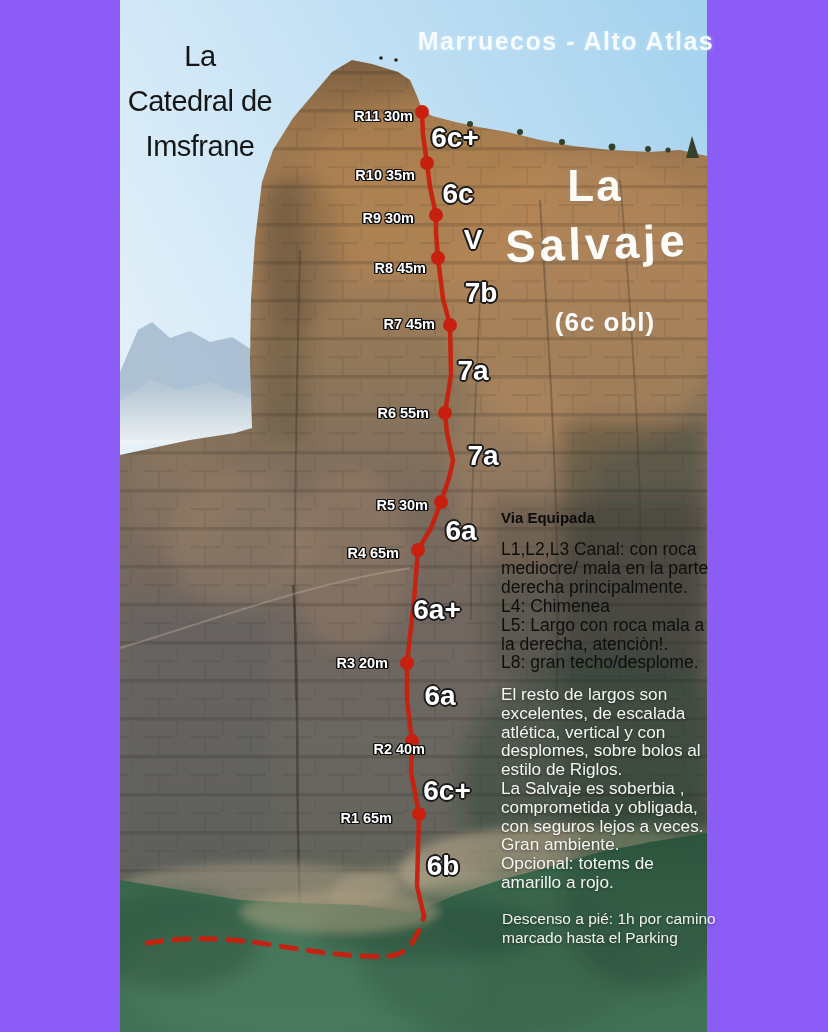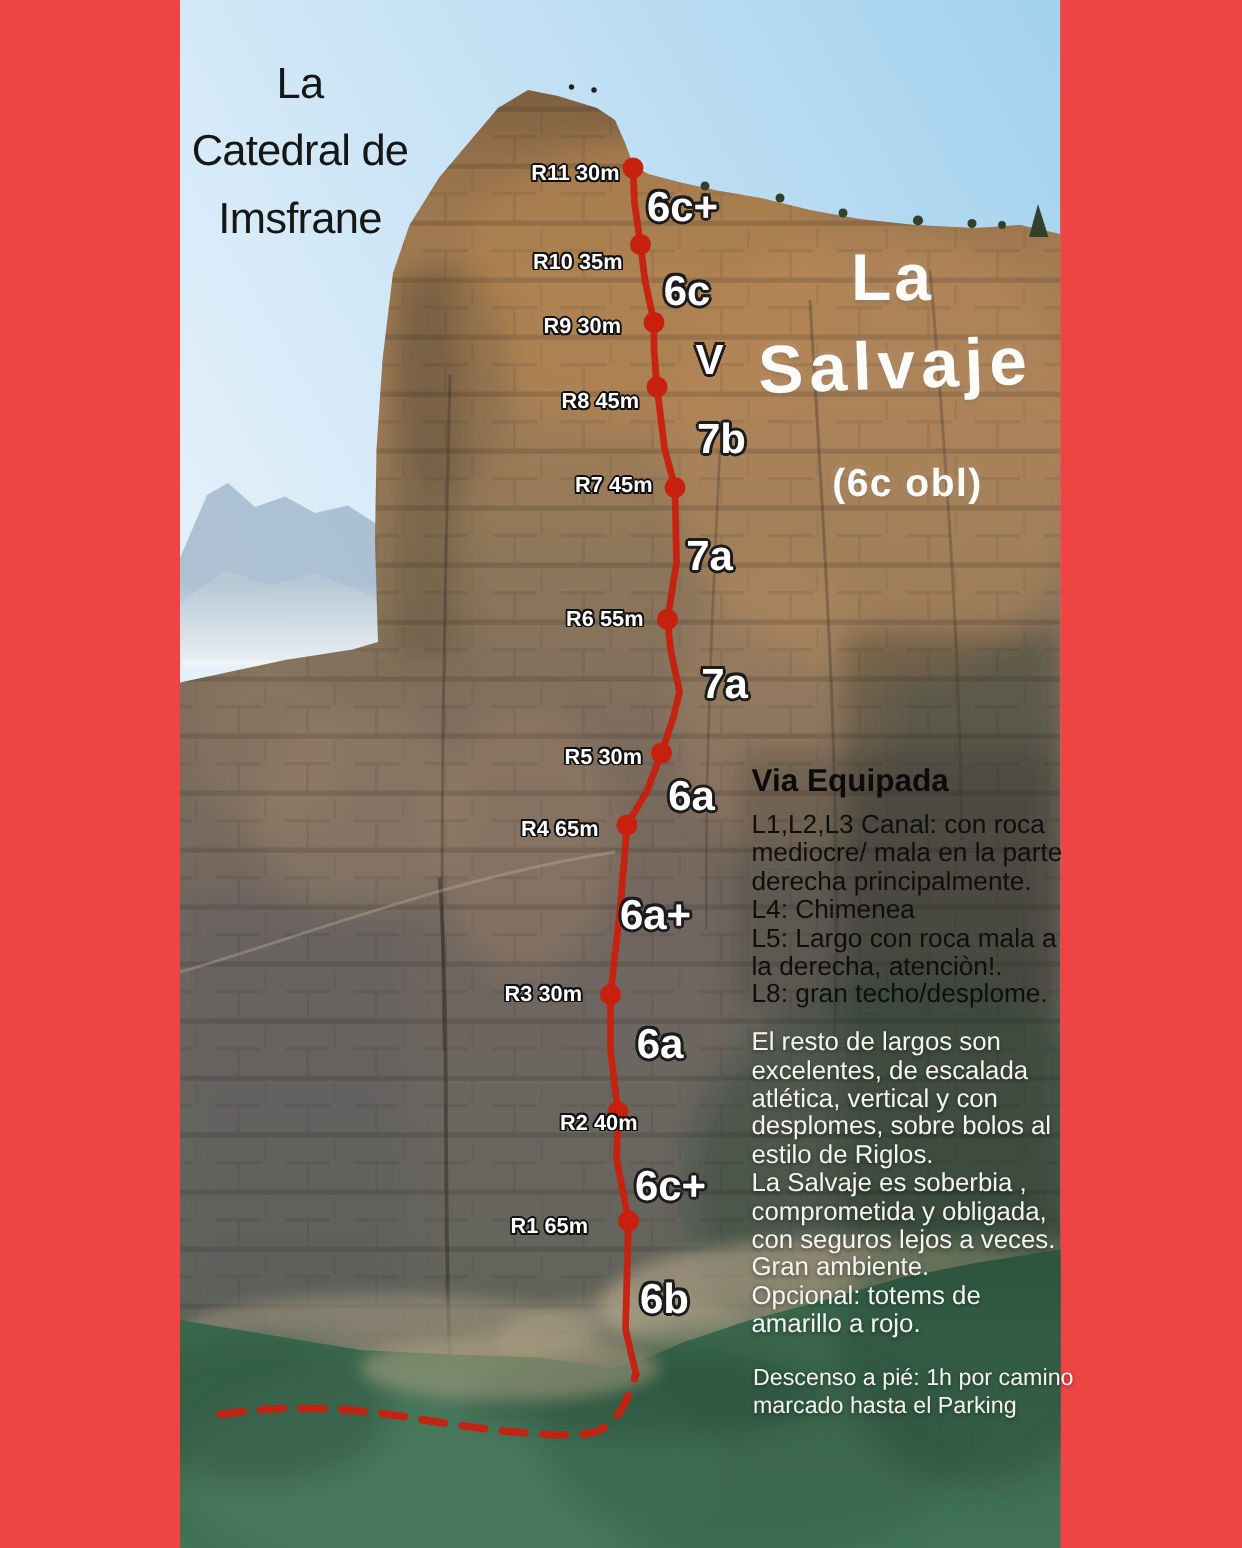--- a/index.html
+++ b/index.html
@@ -1,34 +1,34 @@
 <!DOCTYPE html>
 <html><head>
 <meta charset="utf-8">
 <style>
   html,body{margin:0;padding:0;background:#ffffff;}
-  .canvas{position:relative;width:828px;height:1032px;background:#ef4444;overflow:hidden;
+  .canvas{position:relative;width:828px;height:1032px;background:#8b5cf6;overflow:hidden;
           font-family:"Liberation Sans", sans-serif;}
   .photo-svg{position:absolute;left:120px;top:0;}
   .route-svg{position:absolute;left:0;top:0;pointer-events:none;}
   .txt{position:absolute;white-space:pre-line;}
   .ctr{transform:translate(-50%,-50%);text-align:center;}
   .loc-title{color:#161616;font-size:29px;line-height:45px;letter-spacing:-0.5px;
              transform:translateX(-50%);text-align:center;}
   .region-title{color:#f6fbfe;font-size:25px;font-weight:700;letter-spacing:1.5px;
                 text-shadow:0 0 5px rgba(210,235,250,.55);white-space:nowrap;}
   .rname{color:#fbfbf8;font-weight:700;white-space:nowrap;
          text-shadow:0 0 4px rgba(255,255,255,.25), 0 1px 3px rgba(70,45,20,.35);}
   .rname1{font-size:44px;letter-spacing:2px;}
   .rname2{font-size:45px;letter-spacing:4px;transform:translate(-50%,-50%) rotate(-2deg);}
   .rstats{font-size:28px;letter-spacing:1px;}
   .robl{font-size:26px;letter-spacing:1px;}
   .credits{color:#f6f6f4;font-size:15.5px;font-style:italic;line-height:17.5px;
            transform:translateX(-50%);text-align:center;text-shadow:0 1px 3px rgba(0,0,0,.4);}
-  .equip-title{color:#0b0b0b;font-size:21px;font-weight:700;}
+  .equip-title{color:#0b0b0b;font-size:15px;font-weight:700;}
   .equip-body{color:#0e0e0e;font-size:17.5px;line-height:18.9px;}
   .desc-body{color:#f4f4f2;font-size:17.2px;line-height:18.8px;text-shadow:0 1px 3px rgba(0,0,0,.45);}
   .descent{color:#f2f2ef;font-size:15.5px;line-height:18.5px;text-shadow:0 1px 3px rgba(0,0,0,.45);}
   .approach{color:#eef0ee;font-size:16.5px;line-height:19.3px;transform:translateX(-50%);
             text-align:center;text-shadow:0 1px 3px rgba(0,0,0,.45);}
   .blabel{position:absolute;transform:translate(-100%,-50%);color:#ffffff;font-weight:700;
           font-size:14.5px;white-space:nowrap;
           text-shadow:1.3px 0 0 #111,-1.3px 0 0 #111,0 1.3px 0 #111,0 -1.3px 0 #111,
                       1px 1px 0 #111,-1px 1px 0 #111,1px -1px 0 #111,-1px -1px 0 #111;}
   .glabel{position:absolute;transform:translate(-50%,-50%);color:#ffffff;font-weight:700;
@@ -184,20 +184,21 @@
       <circle cx="407" cy="663" r="7"></circle>
       <circle cx="412" cy="741" r="7"></circle>
       <circle cx="419" cy="814" r="7"></circle>
     </g>
   </svg>
 
   <div class="txt loc-title" style="left:200px;top:34px;">La
 Catedral de
 Imsfrane</div>
 
+  <div class="txt ctr region-title" style="left:566px;top:41px;">Marruecos - Alto Atlas</div>
 
   <div class="txt ctr rname rname1" style="left:595px;top:186px;">La</div>
   <div class="txt rname rname2" style="left:597px;top:244px;">Salvaje</div>
   <div class="txt ctr rname robl" style="left:605px;top:322px;">(6c obl)</div>
 
   <div class="txt equip-title" style="left:501px;top:509px;">Via Equipada</div>
   <div class="txt equip-body" style="left:501px;top:540px;">L1,L2,L3 Canal: con roca
 mediocre/ mala en la parte
 derecha principalmente.
 L4: Chimenea
@@ -219,21 +220,21 @@
 marcado hasta el Parking</div>
 
   <div class="blabel" style="left:413px;top:116px;">R11 30m</div>
   <div class="blabel" style="left:415px;top:175px;">R10 35m</div>
   <div class="blabel" style="left:414px;top:218px;">R9 30m</div>
   <div class="blabel" style="left:426px;top:268px;">R8 45m</div>
   <div class="blabel" style="left:435px;top:324px;">R7 45m</div>
   <div class="blabel" style="left:429px;top:413px;padding-left:40px;">R6 55m</div>
   <div class="blabel" style="left:428px;top:505px;">R5 30m</div>
   <div class="blabel" style="left:399px;top:553px;">R4 65m</div>
-  <div class="blabel" style="left:388px;top:663px;">R3 30m</div>
+  <div class="blabel" style="left:388px;top:663px;">R3 20m</div>
   <div class="blabel" style="left:404px;top:749px;margin-left:21px;">R2 40m</div>
   <div class="blabel" style="left:392px;top:818px;">R1 65m</div>
 
   <div class="glabel" style="left:455px;top:138px;">6c+</div>
   <div class="glabel" style="left:458px;top:194px;">6c</div>
   <div class="glabel" style="left:473px;top:240px;">V</div>
   <div class="glabel" style="left:481px;top:293px;">7b</div>
   <div class="glabel" style="left:473px;top:371px;">7a</div>
   <div class="glabel" style="left:483px;top:456px;">7a</div>
   <div class="glabel" style="left:461px;top:531px;">6a</div>

